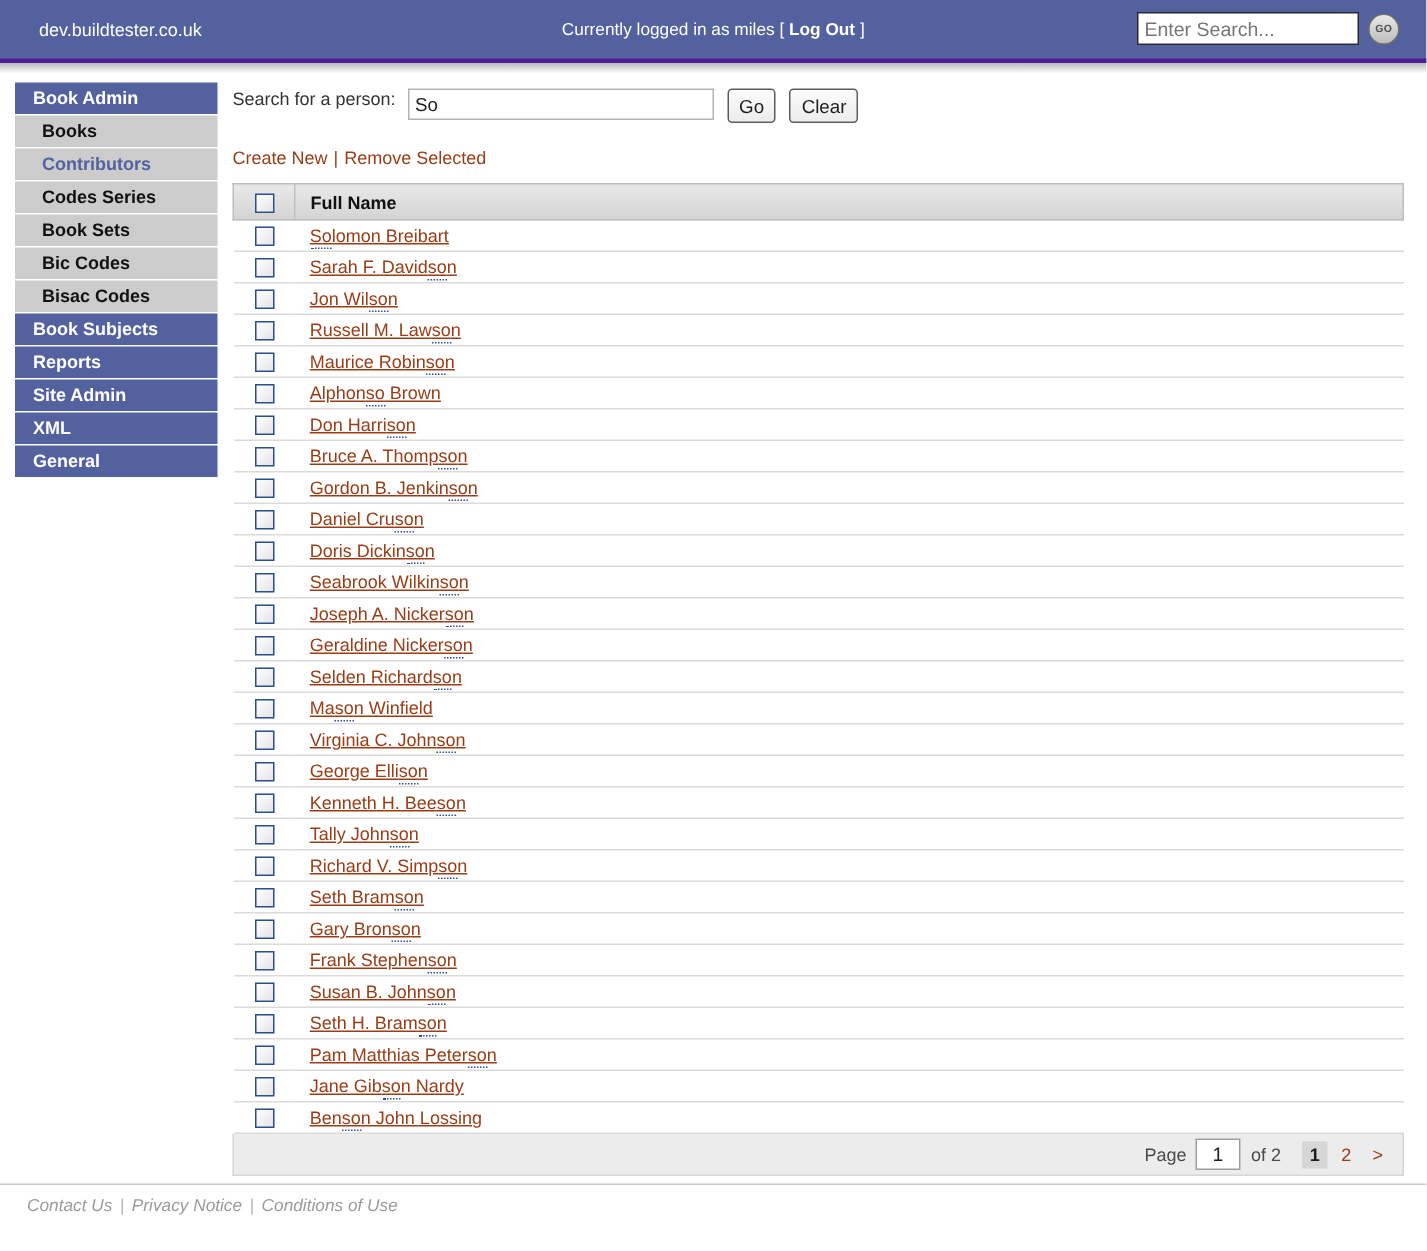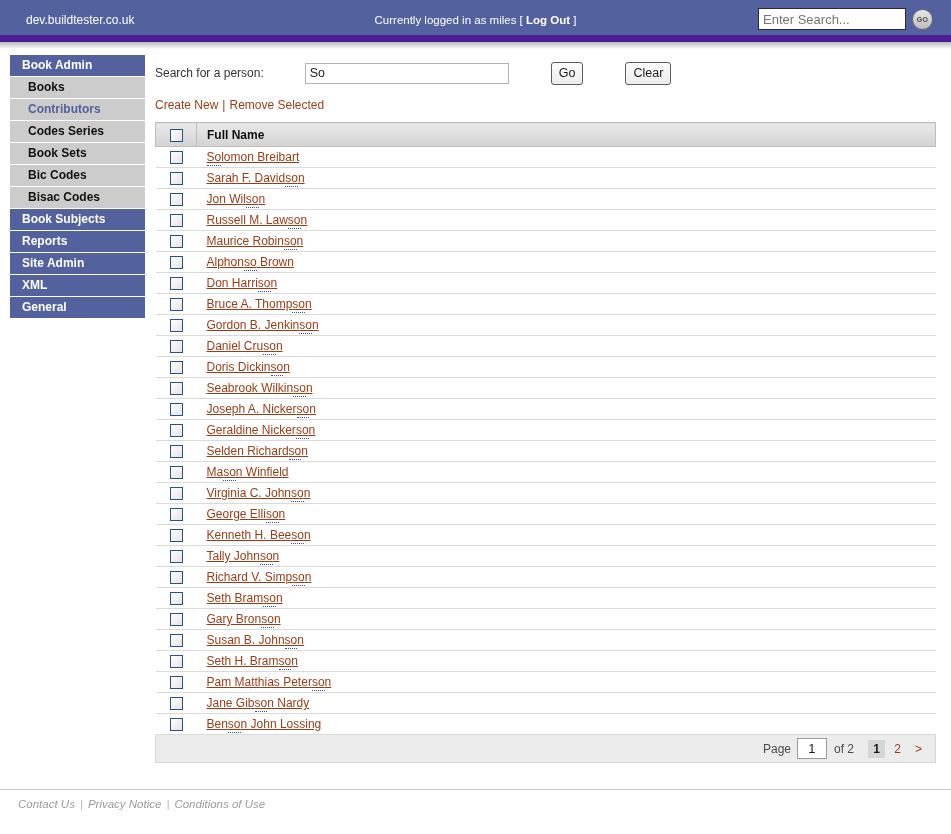--- a/index.html
+++ b/index.html
@@ -12,21 +12,21 @@
     font-size: 12px;
     color: #333333;
     overflow: hidden;
   }
 
   
   #topbar {
     position: relative;
     height: 42px;
     background: #53629f;
-    border-bottom: 7px solid #4c1d95;
+    border-bottom: 3px solid #4c1d95;
   }
   #topbar-domain {
     position: absolute;
     left: 26px; top: 13px;
     color: #ffffff;
     font-size: 12px;
   }
   #topbar-login {
     position: absolute;
     left: 0; right: 0; top: 14px;
@@ -115,24 +115,23 @@
   }
 
   
   #content {
     position: absolute;
     left: 155px; top: 4px;
     width: 782px;
   }
   #search-row {
     display: flex;
-    align-items: center;
+    align-items: flex-start;
     height: 28px;
     margin-top: 6px;
-    gap: 33px;
   }
   #search-label {
     font-size: 12px;
     color: #333;
     margin-right: 8px;
   }
   #person-search {
     width: 204px;
     height: 21px;
     padding: 2px 4px;
@@ -426,20 +425,24 @@
           <tr>
             <td class="cbcol"><input type="checkbox" class="cb" style=""></td>
             <td><a href="#" class="name-link">Seth Bram<span class="hl">so</span>n</a></td>
           </tr>
           <tr>
             <td class="cbcol"><input type="checkbox" class="cb" style=""></td>
             <td><a href="#" class="name-link">Gary Bron<span class="hl">so</span>n</a></td>
           </tr>
           <tr>
             <td class="cbcol"><input type="checkbox" class="cb" style=""></td>
+            <td><a href="#" class="name-link">Frank Stephen<span class="hl">so</span>n</a></td>
+          </tr>
+          <tr>
+            <td class="cbcol"><input type="checkbox" class="cb" style=""></td>
             <td><a href="#" class="name-link">Susan B. John<span class="hl">so</span>n</a></td>
           </tr>
           <tr>
             <td class="cbcol"><input type="checkbox" class="cb" style=""></td>
             <td><a href="#" class="name-link">Seth H. Bram<span class="hl">so</span>n</a></td>
           </tr>
           <tr>
             <td class="cbcol"><input type="checkbox" class="cb" style=""></td>
             <td><a href="#" class="name-link">Pam Matthias Peter<span class="hl">so</span>n</a></td>
           </tr>

